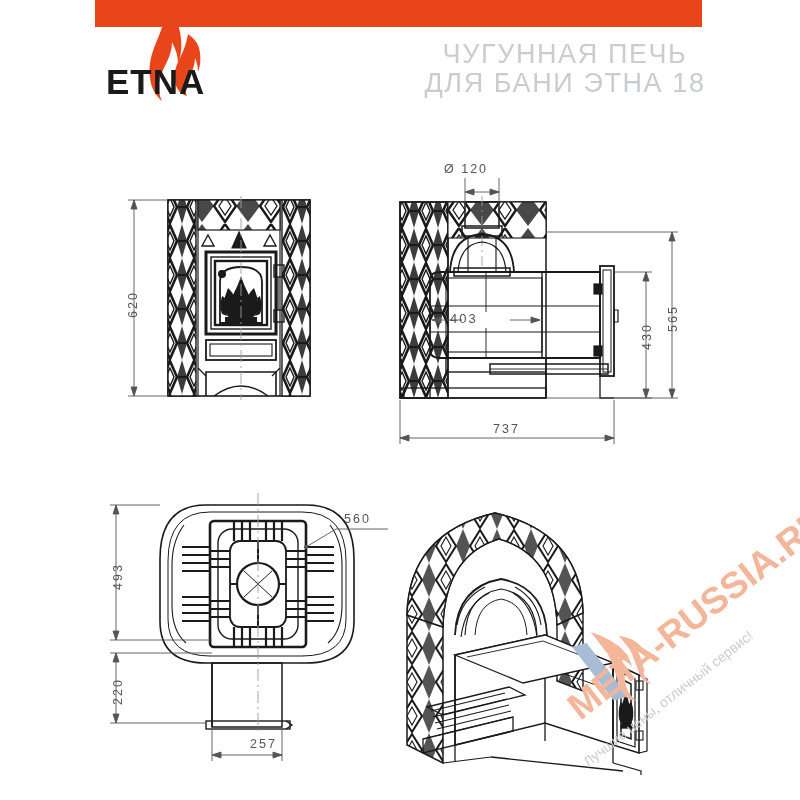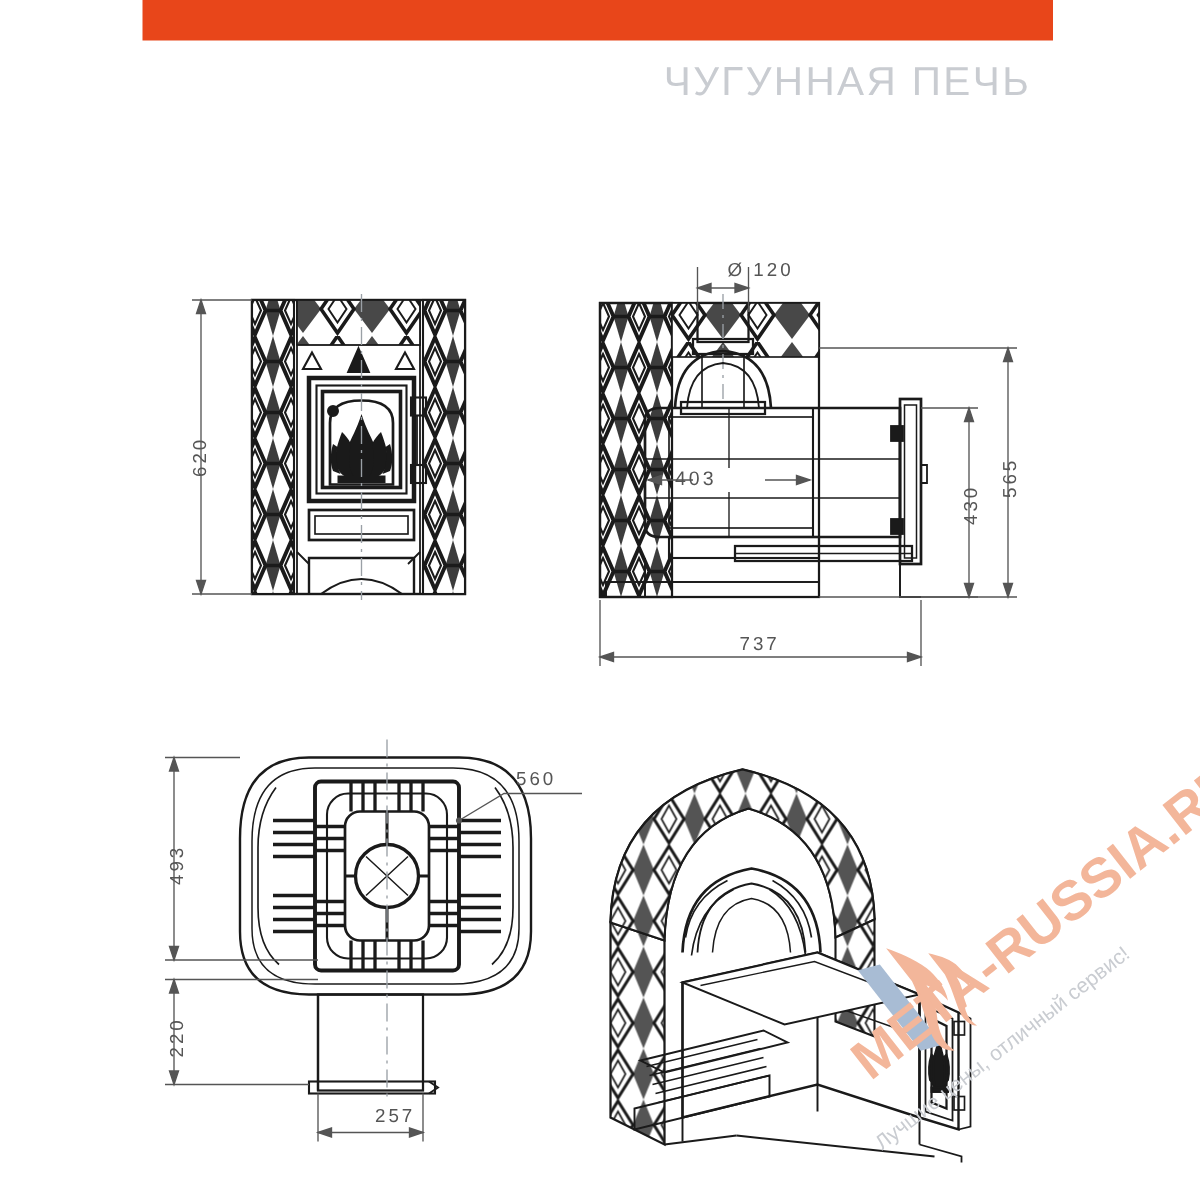--- a/index.html
+++ b/index.html
@@ -65,23 +65,35 @@
     transform:rotate(-38deg);transform-origin:left top;
   }
 </style>
 </head>
 <body>
 
 <div id="page">
 
   <div class="header-bar"></div>
 
+  <div class="logo-wrap">
+    <svg class="logo-flame" viewBox="0 0 150 110">
+      <path d="M68 -2 C66 16 64 26 58 40 C52 54 48 66 50 80 C51 90 56 98 62 103
+               C57 92 58 82 63 72 C68 62 72 54 72 44 C76 52 78 58 78 66
+               C82 56 82 44 80 34 C77 20 72 8 68 -2 Z" fill="#e8461a"></path>
+      <path d="M88 36 C86 48 82 56 78 64 C74 73 73 82 77 90 C79 94 83 97 87 98
+               C84 91 85 85 89 79 C93 72 95 66 95 60 C97 65 98 69 98 74
+               C101 67 101 57 99 50 C97 43 92 39 88 36 Z" fill="#e8461a"></path>
+    </svg>
+    <div class="logo-text">ETNA</div>
+  </div>
 
   <div class="title-block">
     <span class="title-line">ЧУГУННАЯ ПЕЧЬ</span>
+    <span class="title-line">ДЛЯ БАНИ ЭТНА 18</span>
   </div>
 
   <div class="drawings">
 
     <div class="view" style="left:110px;top:60px;width:250px;height:210px;">
       <svg width="250" height="210" viewBox="0 0 250 210">
         <defs>
           <pattern id="lattice" x="0" y="0" width="24" height="34" patternUnits="userSpaceOnUse">
             <rect width="24" height="34" fill="#fff"></rect>
             <path d="M12 1 L19 17 L12 33 L5 17 Z" fill="none" stroke="#1a1a1a" stroke-width="2.6"></path>
@@ -236,21 +248,21 @@
         </g>
 
         <g stroke="#555" fill="#555" stroke-width="0.9">
           <line x1="10" y1="240" x2="10" y2="284"></line>
           <line x1="224" y1="240" x2="224" y2="284"></line>
           <line x1="10" y1="278" x2="224" y2="278"></line>
           <path d="M10 278 L19 275 L19 281 Z"></path>
           <path d="M224 278 L215 275 L215 281 Z"></path>
         </g>
       </svg>
-      <div class="dim-label" style="left:54px;top:13px;margin-left:41px;">Ø 120</div>
+      <div class="dim-label" style="left:54px;top:2px;">Ø 120</div>
       <div class="dim-label" style="left:60px;top:151px;font-size:13px;">403</div>
       <div class="dim-label dim-v" style="left:276px;top:172px;">565</div>
       <div class="dim-label dim-v" style="left:250px;top:190px;">430</div>
       <div class="dim-label" style="left:103px;top:262px;">737</div>
     </div>
 
     <div class="view" style="left:110px;top:355px;width:280px;height:280px;">
       <svg width="280" height="280" viewBox="0 0 280 280">
         <g stroke="#1a1a1a" fill="none" stroke-width="1.2">
 

